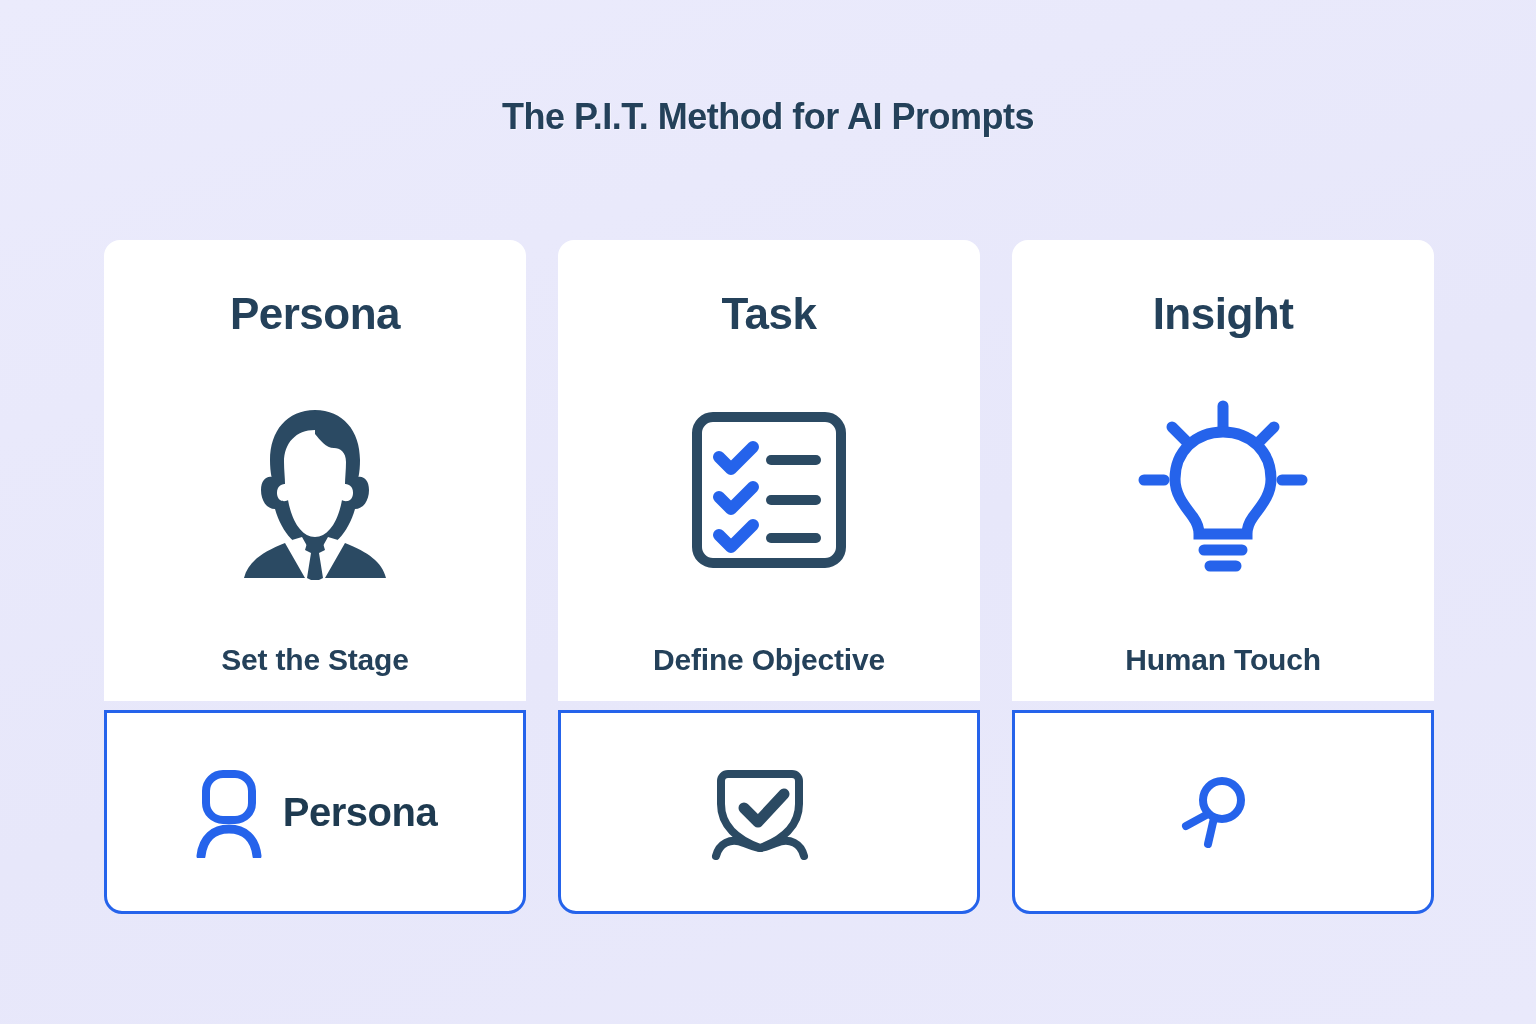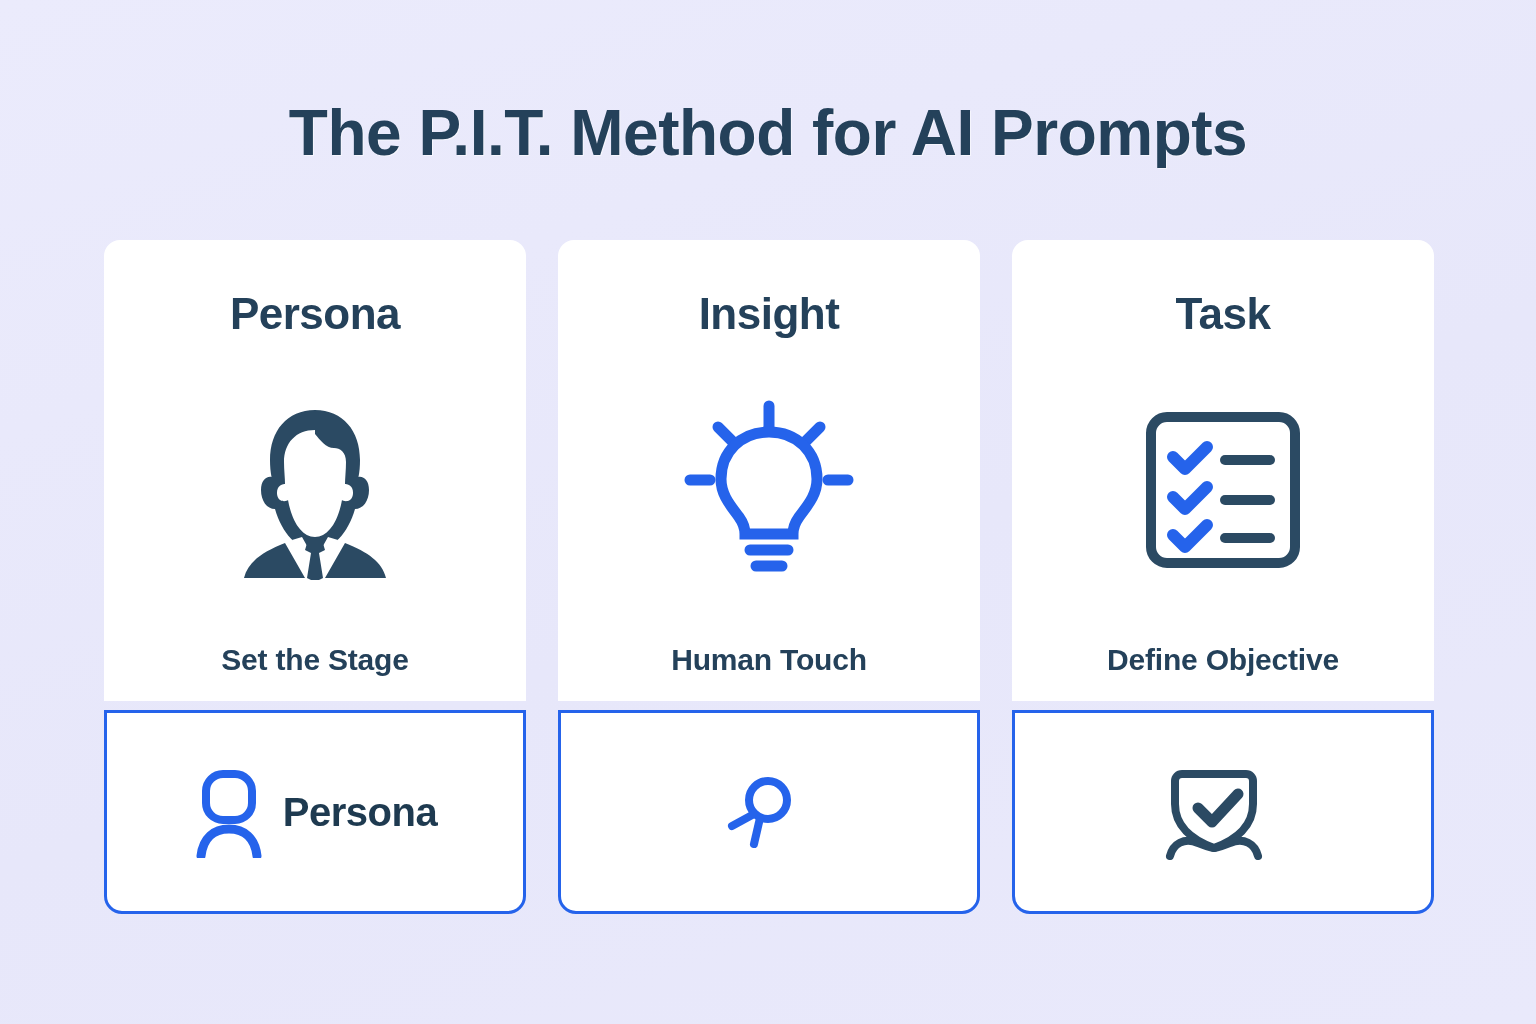--- a/index.html
+++ b/index.html
@@ -21,21 +21,21 @@
     box-sizing: border-box;
   }
 
   
   .page-title {
     position: absolute;
     top: 96px;
     left: 0;
     width: 1536px;
     text-align: center;
-    font-size: 64px;
+    font-size: 36px;
     font-weight: bold;
     letter-spacing: -0.5px;
     color: #24415a;
     text-shadow: 1px 1px 0 rgba(255,255,255,0.55);
   }
 
   
   .cards {
     position: absolute;
     top: 240px;
@@ -168,61 +168,20 @@
         <div class="card-caption">Set the Stage</div>
       </div>
       <div class="card-bottom">
         <span class="badge-icon">
           <svg width="72" height="92" viewBox="0 0 72 92" aria-hidden="true">
             <rect x="13" y="8" width="46" height="46" rx="17" ry="17" fill="none" stroke="#2563eb" stroke-width="8"></rect>
             <path d="M8 90 C 10 72 21 63 36 63 C 51 63 62 72 64 90" fill="none" stroke="#2563eb" stroke-width="9" stroke-linecap="round"></path>
           </svg>
         </span>
         <span class="badge-label">Persona</span>
-      </div>
-    </div>
-
-    <div class="card">
-      <div class="card-top">
-        <div class="card-heading">Insight</div>
-        <div class="card-icon">
-          <svg width="190" height="180" viewBox="0 0 190 180" aria-hidden="true">
-            <g stroke="#2563eb" stroke-width="11" stroke-linecap="round" fill="none">
-
-              <line x1="95" y1="6" x2="95" y2="28"></line>
-              <line x1="44" y1="27" x2="58" y2="41"></line>
-              <line x1="146" y1="27" x2="132" y2="41"></line>
-              <line x1="16" y1="80" x2="36" y2="80"></line>
-              <line x1="174" y1="80" x2="154" y2="80"></line>
-
-              <path d="M95 32
-                       C 67 32 47 52 47 79
-                       C 47 96 58 107 65 117
-                       C 70 124 71 128 71 134
-                       L 119 134
-                       C 119 128 120 124 125 117
-                       C 132 107 143 96 143 79
-                       C 143 52 123 32 95 32 Z"></path>
-
-              <line x1="76" y1="150" x2="114" y2="150"></line>
-              <line x1="82" y1="166" x2="108" y2="166"></line>
-            </g>
-          </svg>
-        </div>
-        <div class="card-caption">Human Touch</div>
-      </div>
-      <div class="card-bottom">
-        <span class="badge-icon">
-          <svg width="72" height="76" viewBox="0 0 72 76" aria-hidden="true">
-            <circle cx="44" cy="26" r="19" fill="none" stroke="#2563eb" stroke-width="8"></circle>
-            <path d="M30 40 L 8 52" fill="none" stroke="#2563eb" stroke-width="8" stroke-linecap="round"></path>
-            <path d="M36 44 L 30 70" fill="none" stroke="#2563eb" stroke-width="8" stroke-linecap="round"></path>
-          </svg>
-        </span>
-        <span class="badge-label"></span>
       </div>
     </div>
 
     <div class="card">
       <div class="card-top">
         <div class="card-heading">Task</div>
         <div class="card-icon">
           <svg width="160" height="162" viewBox="0 0 160 162" aria-hidden="true">
             <rect x="8" y="8" width="144" height="146" rx="16" ry="16" fill="none" stroke="#2b4a63" stroke-width="10"></rect>
             <g stroke="#2563eb" stroke-width="12" stroke-linecap="round" stroke-linejoin="round" fill="none">
@@ -248,14 +207,55 @@
                      C 13 13 16 10 20 10 Z" fill="none" stroke="#2b4a63" stroke-width="8" stroke-linejoin="round"></path>
             <path d="M36 44 L 50 58 L 76 30" fill="none" stroke="#2b4a63" stroke-width="11" stroke-linecap="round" stroke-linejoin="round"></path>
             <path d="M8 92 C 11 80 22 73 36 79 C 44 82 48 84 52 84
                      C 56 84 60 82 68 79 C 82 73 93 80 96 92" fill="none" stroke="#2b4a63" stroke-width="8" stroke-linecap="round"></path>
           </svg>
         </span>
         <span class="badge-label"></span>
       </div>
     </div>
 
+    <div class="card">
+      <div class="card-top">
+        <div class="card-heading">Insight</div>
+        <div class="card-icon">
+          <svg width="190" height="180" viewBox="0 0 190 180" aria-hidden="true">
+            <g stroke="#2563eb" stroke-width="11" stroke-linecap="round" fill="none">
+
+              <line x1="95" y1="6" x2="95" y2="28"></line>
+              <line x1="44" y1="27" x2="58" y2="41"></line>
+              <line x1="146" y1="27" x2="132" y2="41"></line>
+              <line x1="16" y1="80" x2="36" y2="80"></line>
+              <line x1="174" y1="80" x2="154" y2="80"></line>
+
+              <path d="M95 32
+                       C 67 32 47 52 47 79
+                       C 47 96 58 107 65 117
+                       C 70 124 71 128 71 134
+                       L 119 134
+                       C 119 128 120 124 125 117
+                       C 132 107 143 96 143 79
+                       C 143 52 123 32 95 32 Z"></path>
+
+              <line x1="76" y1="150" x2="114" y2="150"></line>
+              <line x1="82" y1="166" x2="108" y2="166"></line>
+            </g>
+          </svg>
+        </div>
+        <div class="card-caption">Human Touch</div>
+      </div>
+      <div class="card-bottom">
+        <span class="badge-icon">
+          <svg width="72" height="76" viewBox="0 0 72 76" aria-hidden="true">
+            <circle cx="44" cy="26" r="19" fill="none" stroke="#2563eb" stroke-width="8"></circle>
+            <path d="M30 40 L 8 52" fill="none" stroke="#2563eb" stroke-width="8" stroke-linecap="round"></path>
+            <path d="M36 44 L 30 70" fill="none" stroke="#2563eb" stroke-width="8" stroke-linecap="round"></path>
+          </svg>
+        </span>
+        <span class="badge-label"></span>
+      </div>
+    </div>
+
   </div>
 </div>
 
 </body></html>

